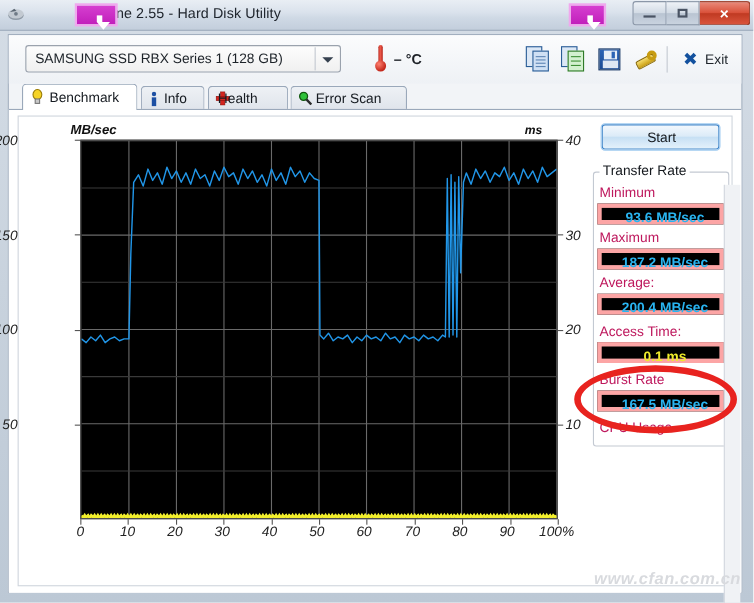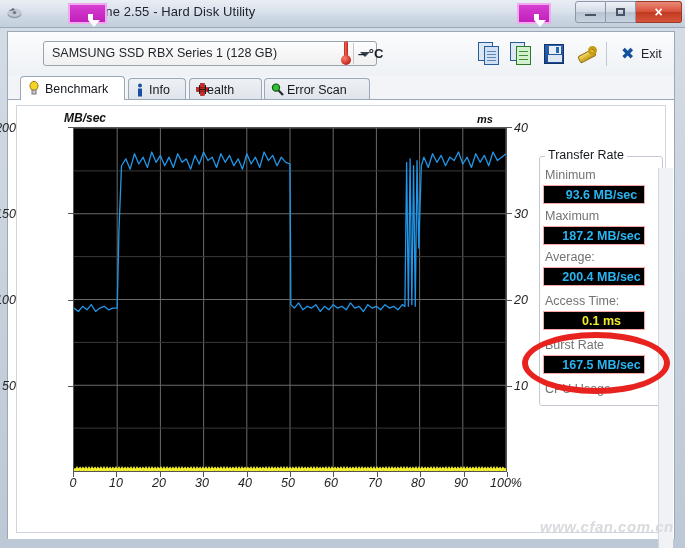--- a/index.html
+++ b/index.html
@@ -42,23 +42,23 @@
   .glyph-x{position:absolute;left:0;top:0;width:100%;height:100%;
            color:#fff;font-size:14px;line-height:20px;text-align:center;font-weight:bold;}
 
   
   #client{position:absolute;left:7px;top:31px;width:668px;height:508px;
           background:#f2f4f7;border:1px solid #9aa8ba;box-sizing:border-box;}
 
   
   #toolbar{position:absolute;left:0;top:0;width:666px;height:44px;
            background:linear-gradient(180deg,#fbfcfd 0%,#eef1f5 100%);}
-  #drivesel{position:absolute;left:15px;top:9px;width:334px;height:25px;
+  #drivesel{position:absolute;left:15px;top:9px;width:287px;height:25px;
             background:linear-gradient(180deg,#fdfdfd 0%,#f0f0f0 100%);
-            border:1px solid #9aa2ad;border-radius:3px;box-sizing:border-box;margin-left:20px;}
+            border:1px solid #9aa2ad;border-radius:3px;box-sizing:border-box;}
   #drivelabel{position:absolute;left:8px;top:4px;font-size:12.5px;color:#1d2329;
               white-space:nowrap;}
   #driveArrowBox{position:absolute;right:1px;top:1px;width:21px;height:21px;
                  border-left:1px solid #c2c8d0;}
   #driveArrow{position:absolute;left:6px;top:9px;width:0;height:0;
               border-left:5px solid transparent;border-right:5px solid transparent;
               border-top:5px solid #36414f;}
 
   #thermo{position:absolute;left:332px;top:9px;width:12px;height:26px;}
   #thermo .stem{position:absolute;left:4px;top:0;width:4px;height:17px;
@@ -134,23 +134,23 @@
             border:1px solid #3c83c8;border-radius:3px;box-sizing:border-box;
             outline:1px solid #9fcaf0;}
   #startlabel{position:absolute;left:0;top:4px;width:107px;text-align:center;
               font-size:12.5px;color:#14181d;}
 
   #trgroup{position:absolute;left:4px;top:46px;width:124px;height:250px;
            border:1px solid #c3c9d2;border-radius:3px;box-sizing:border-box;}
   #trtitle{position:absolute;left:10px;top:38px;font-size:12.5px;color:#14181d;
            background:#fff;padding:0 3px;}
 
-  .fieldlabel{position:absolute;left:10px;font-size:12.5px;color:#737373;white-space:nowrap;}
-  .valuebox{position:absolute;left:8px;width:102px;height:19px;background:#000;
-            border:1px solid #fca5a5;box-sizing:border-box;}
+  .fieldlabel{position:absolute;left:10px;font-size:12.5px;color:#be185d;white-space:nowrap;}
+  .valuebox{position:absolute;left:8px;width:115px;height:19px;background:#000;
+            border:4px solid #fca5a5;box-sizing:border-box;}
   .valuetext{position:absolute;left:0;top:2px;width:115px;text-align:center;
              font-size:12.5px;font-weight:bold;color:#29b4f0;}
   .valuetext.yellow{color:#eeea2b;}
 
   #ellipse{position:absolute;left:522px;top:332px;width:148px;height:62px;
            border:6px solid #e8231f;border-radius:50%;box-sizing:border-box;z-index:9;}
 
   #watermark{position:absolute;left:540px;top:518px;font-size:15px;
              color:#d8dade;font-style:italic;font-weight:bold;letter-spacing:.5px;}
   #vscroll{position:absolute;right:1px;top:68px;width:14px;height:438px;
@@ -360,20 +360,23 @@
             <span class="tmark" style="left: 268px; top: 361px; width: 1px; height: 5px;"></span>
             <span class="tmark" style="left: 311.4px; top: 361px; width: 1px; height: 5px;"></span>
             <span class="tmark" style="left: 354.8px; top: 361px; width: 1px; height: 5px;"></span>
             <span class="tmark" style="left: 398.2px; top: 361px; width: 1px; height: 5px;"></span>
             <span class="tmark" style="left: 441.6px; top: 361px; width: 1px; height: 5px;"></span>
             <span class="tmark" style="left: 485px; top: 361px; width: 1px; height: 5px;"></span>
           </div>
 
         <div id="sidebar">
 
+          <div id="startbtn">
+            <span id="startlabel">Start</span>
+          </div>
 
           <div id="trgroup"></div>
           <div id="trtitle">Transfer Rate</div>
 
           <div class="fieldlabel" style="top:58px">Minimum</div>
           <div class="valuebox" style="top:75px">
             <span class="valuetext">93.6 MB/sec</span>
           </div>
 
           <div class="fieldlabel" style="top:99px">Maximum</div>

